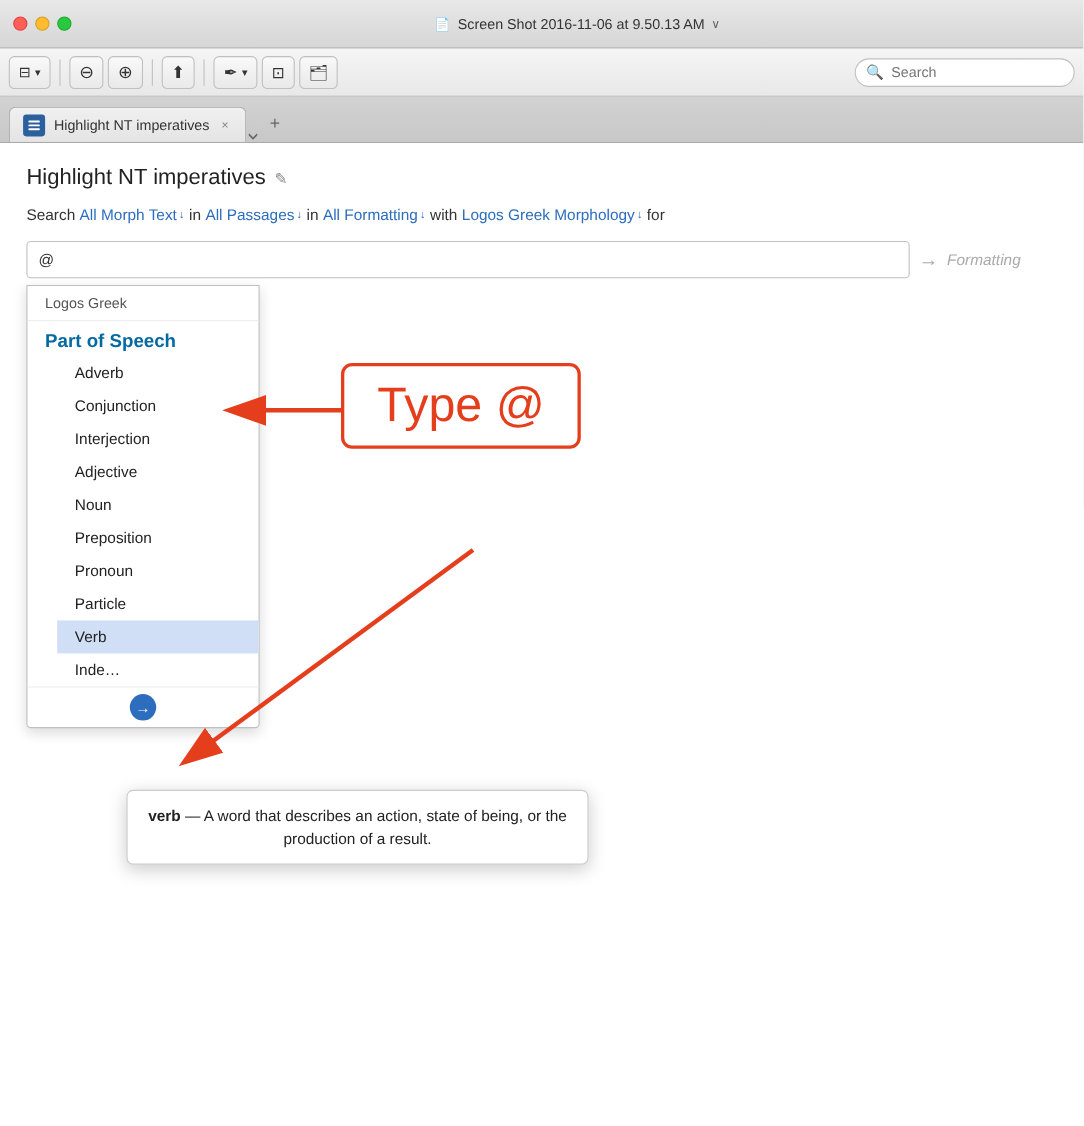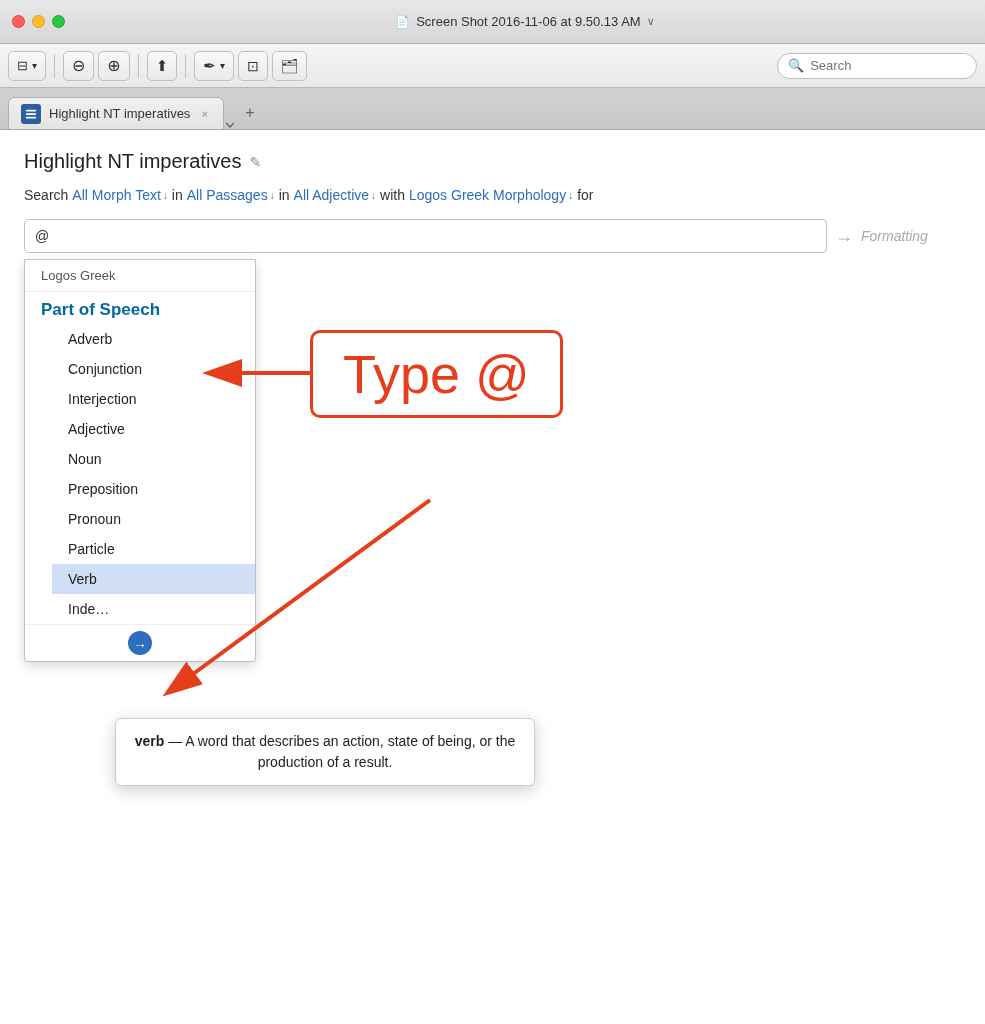--- a/index.html
+++ b/index.html
@@ -238,21 +238,21 @@
       font-size: 14px;
       font-style: italic;
       min-width: 100px;
     }
 
     
     .dropdown-menu {
       position: absolute;
       top: 40px;
       left: 0;
-      width: 232px;
+      width: 212px;
       background: #fff;
       border: 1px solid #c0c0c0;
       border-radius: 0 0 4px 4px;
       box-shadow: 0 4px 12px rgba(0,0,0,0.15);
       z-index: 10;
     }
     .dropdown-header {
       padding: 8px 16px;
       font-size: 13px;
       color: #555;
@@ -314,21 +314,21 @@
 
     
     .type-at-box {
       position: absolute;
       top: 330px;
       left: 310px;
       background: #fff;
       border: 3px solid #e53e1d;
       border-radius: 10px;
       padding: 14px 30px;
-      font-size: 54px;
+      font-size: 44px;
       font-weight: 400;
       color: #e53e1d;
       z-index: 30;
       line-height: 1;
     }
 
     
     .arrows-layer {
       position: absolute;
       top: 0;
@@ -421,21 +421,21 @@
       <span>All Morph Text</span>
       <span class="link-arrow">↓</span>
     </a>
     <span>in</span>
     <a class="search-link">
       <span>All Passages</span>
       <span class="link-arrow">↓</span>
     </a>
     <span>in</span>
     <a class="search-link">
-      <span>All Adjective</span>
+      <span>All Formatting</span>
       <span class="link-arrow">↓</span>
     </a>
     <span>with</span>
     <a class="search-link">
       <span>Logos Greek Morphology</span>
       <span class="link-arrow">↓</span>
     </a>
     <span>for</span>
   </div>
 

